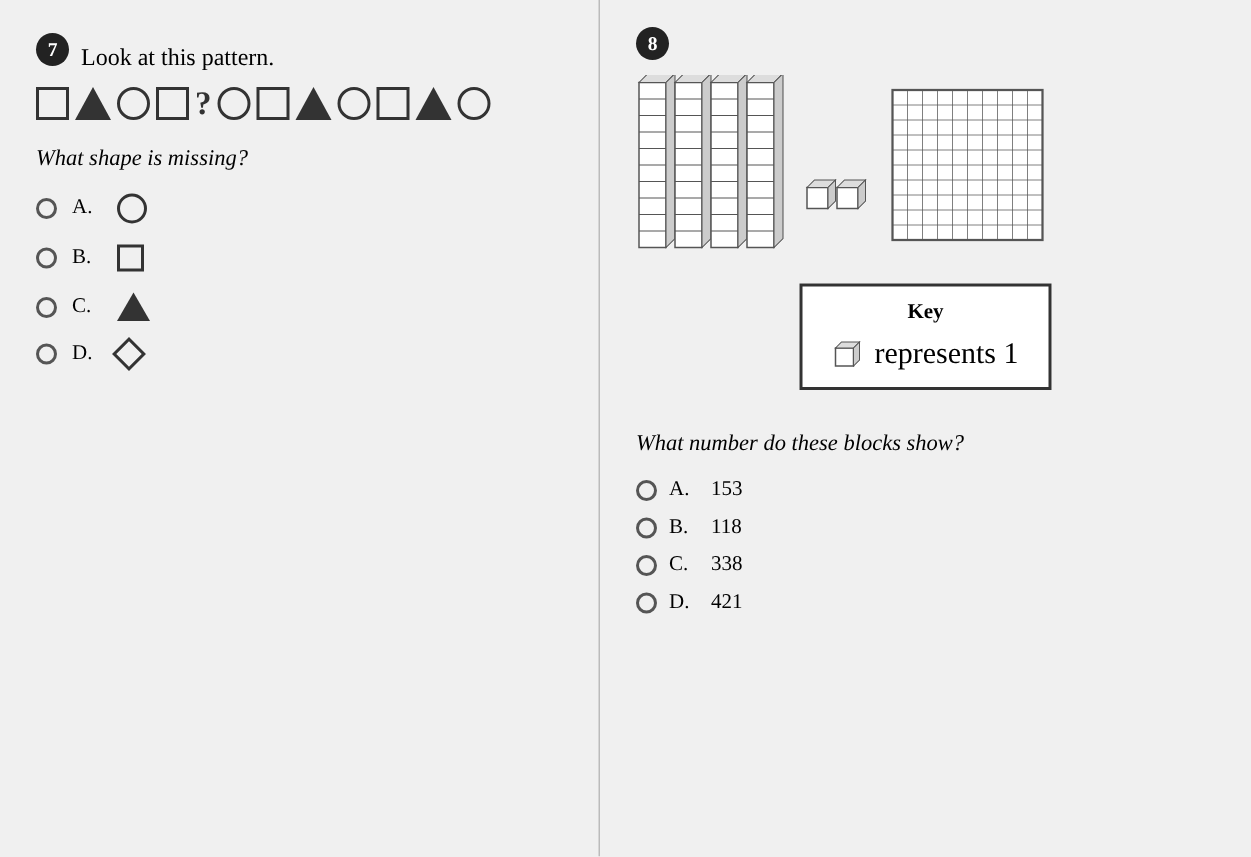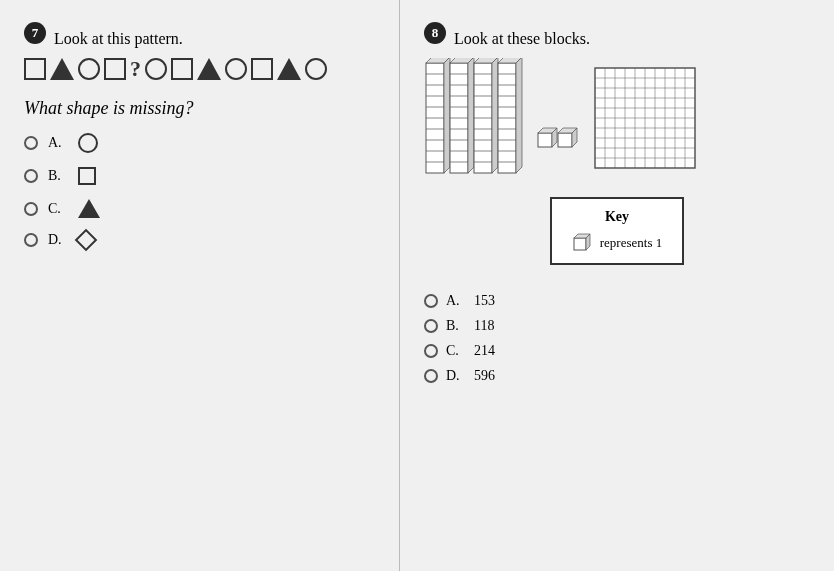--- a/index.html
+++ b/index.html
@@ -80,21 +80,21 @@
       border-radius: 50%;
       display: inline-block;
     }
     .shape-question {
       font-size: 22px;
       font-weight: bold;
       color: #333;
       line-height: 1;
     }
     .sub-question {
-      font-size: 18px;
+      font-size: 15px;
       margin-bottom: 14px;
       font-style: italic;
     }
     .option-row {
       display: flex;
       align-items: center;
       gap: 10px;
       margin-bottom: 14px;
     }
     .radio-circle {
@@ -149,21 +149,21 @@
       background: white;
     }
     .key-title {
       font-weight: bold;
       font-size: 14px;
     }
     .key-row {
       display: flex;
       align-items: center;
       gap: 8px;
-      font-size: 13px;
+      font-size: 20px;
     }
     .answer-options {
       margin-top: 4px;
     }
     .answer-option-row {
       display: flex;
       align-items: center;
       gap: 8px;
       margin-bottom: 9px;
       font-size: 14px;
@@ -216,21 +216,20 @@
     <div class="option-row">
       <span class="radio-circle"></span>
       <span class="option-label">D.</span>
       <span class="opt-diamond"></span>
     </div>
   </div>
 
   <div class="right-panel">
     <div class="question-header">
       <div class="question-num">8</div>
-      <span class="question-title">Look at these blocks.</span>
     </div>
 
     <div style="display:flex; align-items:flex-end; gap:4px; margin-bottom:14px; margin-top:6px;">
 
       <svg width="108" height="125">
 
         <g transform="translate(2,5)">
 
           <rect x="0" y="0" width="18" height="110" fill="white" stroke="#555" stroke-width="1"></rect>
 
@@ -344,37 +343,38 @@
           <svg width="20" height="20">
             <rect x="2" y="5" width="12" height="12" fill="white" stroke="#555" stroke-width="1"></rect>
             <polygon points="2,5 6,1 18,1 14,5" fill="#ddd" stroke="#555" stroke-width="0.7"></polygon>
             <polygon points="14,5 18,1 18,13 14,17" fill="#ccc" stroke="#555" stroke-width="0.7"></polygon>
           </svg>
           <span>represents 1</span>
         </div>
       </div>
     </div>
 
+    <div class="sub-question">What number do these blocks show?</div>
 
     <div class="answer-options">
       <div class="answer-option-row">
         <span class="radio-circle"></span>
         <span class="option-label">A.</span>
         <span>153</span>
       </div>
       <div class="answer-option-row">
         <span class="radio-circle"></span>
         <span class="option-label">B.</span>
         <span>118</span>
       </div>
       <div class="answer-option-row">
         <span class="radio-circle"></span>
         <span class="option-label">C.</span>
-        <span>214</span>
+        <span>338</span>
       </div>
       <div class="answer-option-row">
         <span class="radio-circle"></span>
         <span class="option-label">D.</span>
-        <span>596</span>
+        <span>421</span>
       </div>
     </div>
   </div>
 </div>
 
 </body></html>

